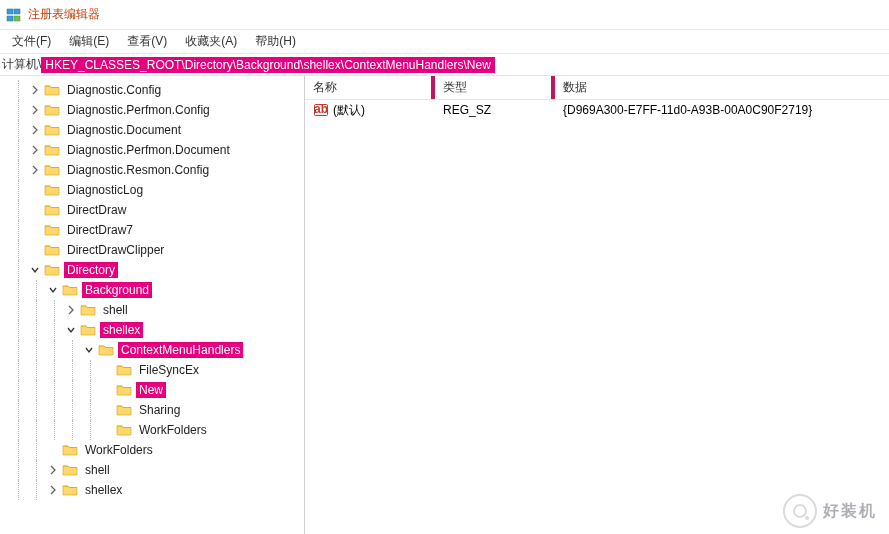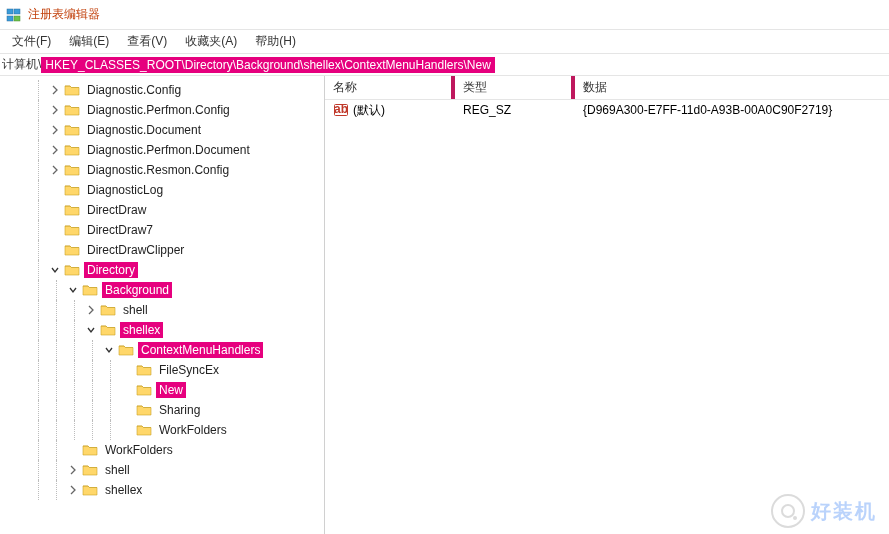--- a/index.html
+++ b/index.html
@@ -10,21 +10,21 @@
 .title-bar .title-text { color: #c2410c; }
 
 .menu-bar { height: 24px; display: flex; align-items: center; gap: 2px; padding: 0 4px; border-bottom: 1px solid #e5e5e5; }
 .menu-item { padding: 2px 8px; color: #333; cursor: default; }
 
 .address-bar { height: 22px; display: flex; align-items: center; background: #fff; border-bottom: 1px solid #e5e5e5; padding-left: 2px; }
 .addr-prefix { color: #333; white-space: nowrap; }
 .addr-path { background: #e6007e; color: #fff; padding: 1px 4px; white-space: nowrap; }
 
 .content { display: flex; height: calc(534px - 30px - 24px - 22px); }
-.tree-panel { width: 305px; border-right: 1px solid #d0d0d0; overflow: auto; padding-top: 4px; padding-bottom: 31px; margin-left: 20px; }
+.tree-panel { width: 305px; border-right: 1px solid #d0d0d0; overflow: auto; padding-top: 4px; padding-bottom: 31px; }
 .list-panel { flex: 1; overflow: auto; }
 
 .tree-row { display: flex; align-items: center; height: 20px; white-space: nowrap; cursor: default; }
 .tree-row .expander { width: 14px; height: 14px; display: inline-flex; align-items: center; justify-content: center; color: #666; flex-shrink: 0; }
 .tree-row .expander.empty { visibility: hidden; }
 .tree-row .folder-icon { width: 16px; height: 14px; margin: 0 4px 0 2px; flex-shrink: 0; }
 .tree-row .label { padding: 1px 3px; color: #222; }
 .tree-row .label.hl { background: #e6007e; color: #fff; }
 .indent { display: inline-block; height: 20px; flex-shrink: 0; }
 
@@ -39,21 +39,21 @@
 .list-row .cell-name { width: 130px; display: flex; align-items: center; gap: 4px; }
 .list-row .cell-type { width: 120px; }
 .list-row .cell-data { flex: 1; }
 
 .val-icon { width: 16px; height: 16px; display: inline-flex; align-items: center; flex-shrink: 0; }
 
 .watermark { position: absolute; right: 12px; bottom: 6px; display: flex; align-items: center; gap: 6px; opacity: 0.35; pointer-events: none; }
 .watermark .wm-circle { width: 34px; height: 34px; border: 2px solid #999; border-radius: 50%; display: flex; align-items: center; justify-content: center; }
 .watermark .wm-inner { width: 14px; height: 14px; border: 2px solid #999; border-radius: 50%; position: relative; }
 .watermark .wm-inner::after { content: ""; position: absolute; bottom: -4px; right: -4px; width: 4px; height: 4px; background: #999; border-radius: 50%; }
-.watermark .wm-text { font-size: 20px; color: #3b82f6; font-weight: bold; letter-spacing: 2px; }
+.watermark .wm-text { font-size: 16px; color: #0f172a; font-weight: bold; letter-spacing: 2px; }
 
 svg { display: block; }
 </style>
 </head>
 <body>
 
 <div class="title-bar">
   <span class="app-icon">
     <svg width="16" height="16" viewBox="0 0 16 16">
       <rect x="1" y="2" width="6" height="5" fill="#3a9bd8" stroke="#2a6ca0" stroke-width="0.5"></rect>

